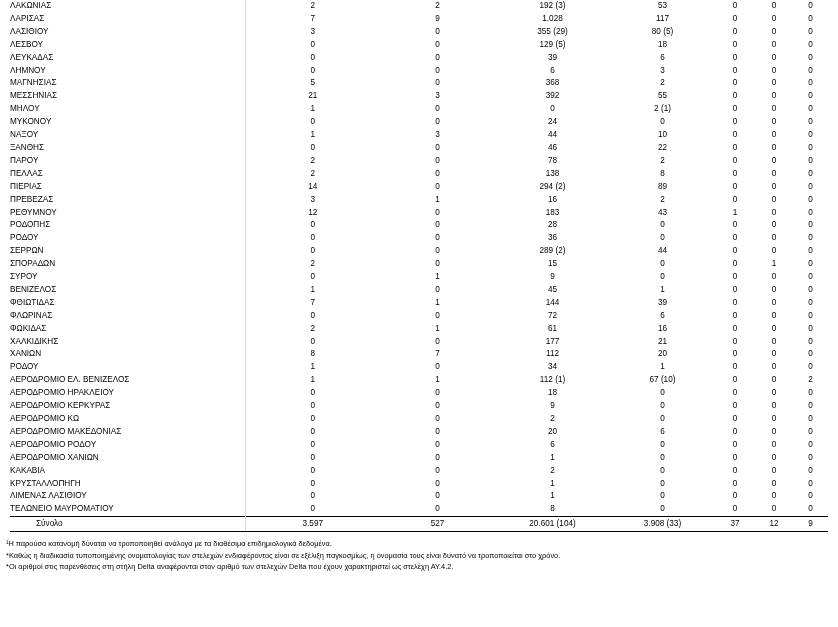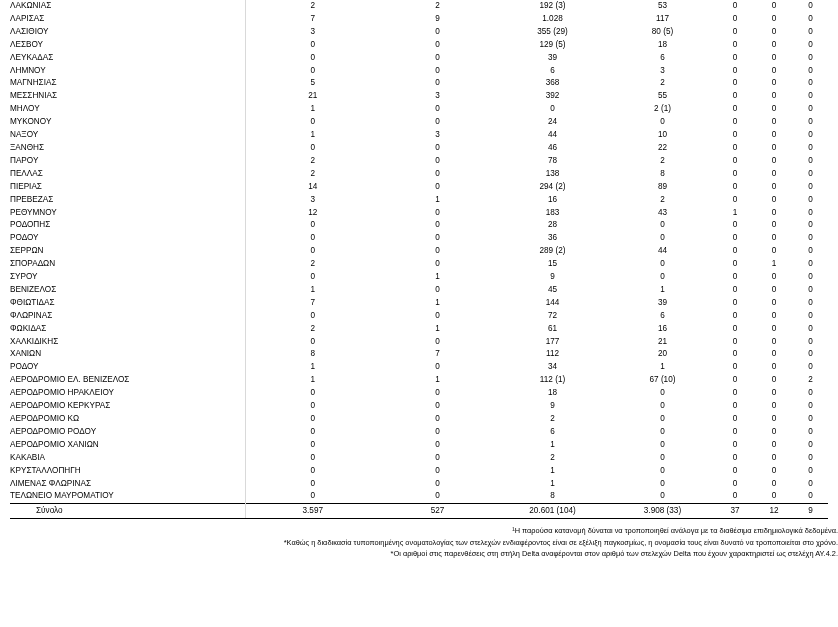--- a/index.html
+++ b/index.html
@@ -62,21 +62,20 @@
     height: 14px;
     line-height: 14px;
   }
   tr.total .nm { padding-left: 26px; }
 
   .notes {
     margin: 6px 0 0 6px;
     font-size: 7.4px;
     line-height: 11.5px;
     color: #000;
-    text-align: right;
   }
   .notes div { white-space: nowrap; }
 </style>
 </head>
 <body>
 
 <div class="sheet">
 
   <table class="data">
     <colgroup>
@@ -414,20 +413,30 @@
           <td class="nm">ΑΕΡΟΔΡΟΜΙΟ ΚΩ</td>
           <td class="vc sep-left">0</td>
           <td class="vc">0</td>
           <td class="vc">2</td>
           <td class="vc">0</td>
           <td class="vc">0</td>
           <td class="vc">0</td>
           <td class="vc">0</td>
         </tr>
         <tr>
+          <td class="nm">ΑΕΡΟΔΡΟΜΙΟ ΜΑΚΕΔΟΝΙΑΣ</td>
+          <td class="vc sep-left">0</td>
+          <td class="vc">0</td>
+          <td class="vc">20</td>
+          <td class="vc">6</td>
+          <td class="vc">0</td>
+          <td class="vc">0</td>
+          <td class="vc">0</td>
+        </tr>
+        <tr>
           <td class="nm">ΑΕΡΟΔΡΟΜΙΟ ΡΟΔΟΥ</td>
           <td class="vc sep-left">0</td>
           <td class="vc">0</td>
           <td class="vc">6</td>
           <td class="vc">0</td>
           <td class="vc">0</td>
           <td class="vc">0</td>
           <td class="vc">0</td>
         </tr>
         <tr>
@@ -454,21 +463,21 @@
           <td class="nm">ΚΡΥΣΤΑΛΛΟΠΗΓΗ</td>
           <td class="vc sep-left">0</td>
           <td class="vc">0</td>
           <td class="vc">1</td>
           <td class="vc">0</td>
           <td class="vc">0</td>
           <td class="vc">0</td>
           <td class="vc">0</td>
         </tr>
         <tr>
-          <td class="nm">ΛΙΜΕΝΑΣ ΦΛΩΡΙΝΑΣ</td>
+          <td class="nm">ΛΙΜΕΝΑΣ ΛΑΣΙΘΙΟΥ</td>
           <td class="vc sep-left">0</td>
           <td class="vc">0</td>
           <td class="vc">1</td>
           <td class="vc">0</td>
           <td class="vc">0</td>
           <td class="vc">0</td>
           <td class="vc">0</td>
         </tr>
         <tr>
           <td class="nm">ΤΕΛΩΝΕΙΟ ΜΑΥΡΟΜΑΤΙΟΥ</td>

